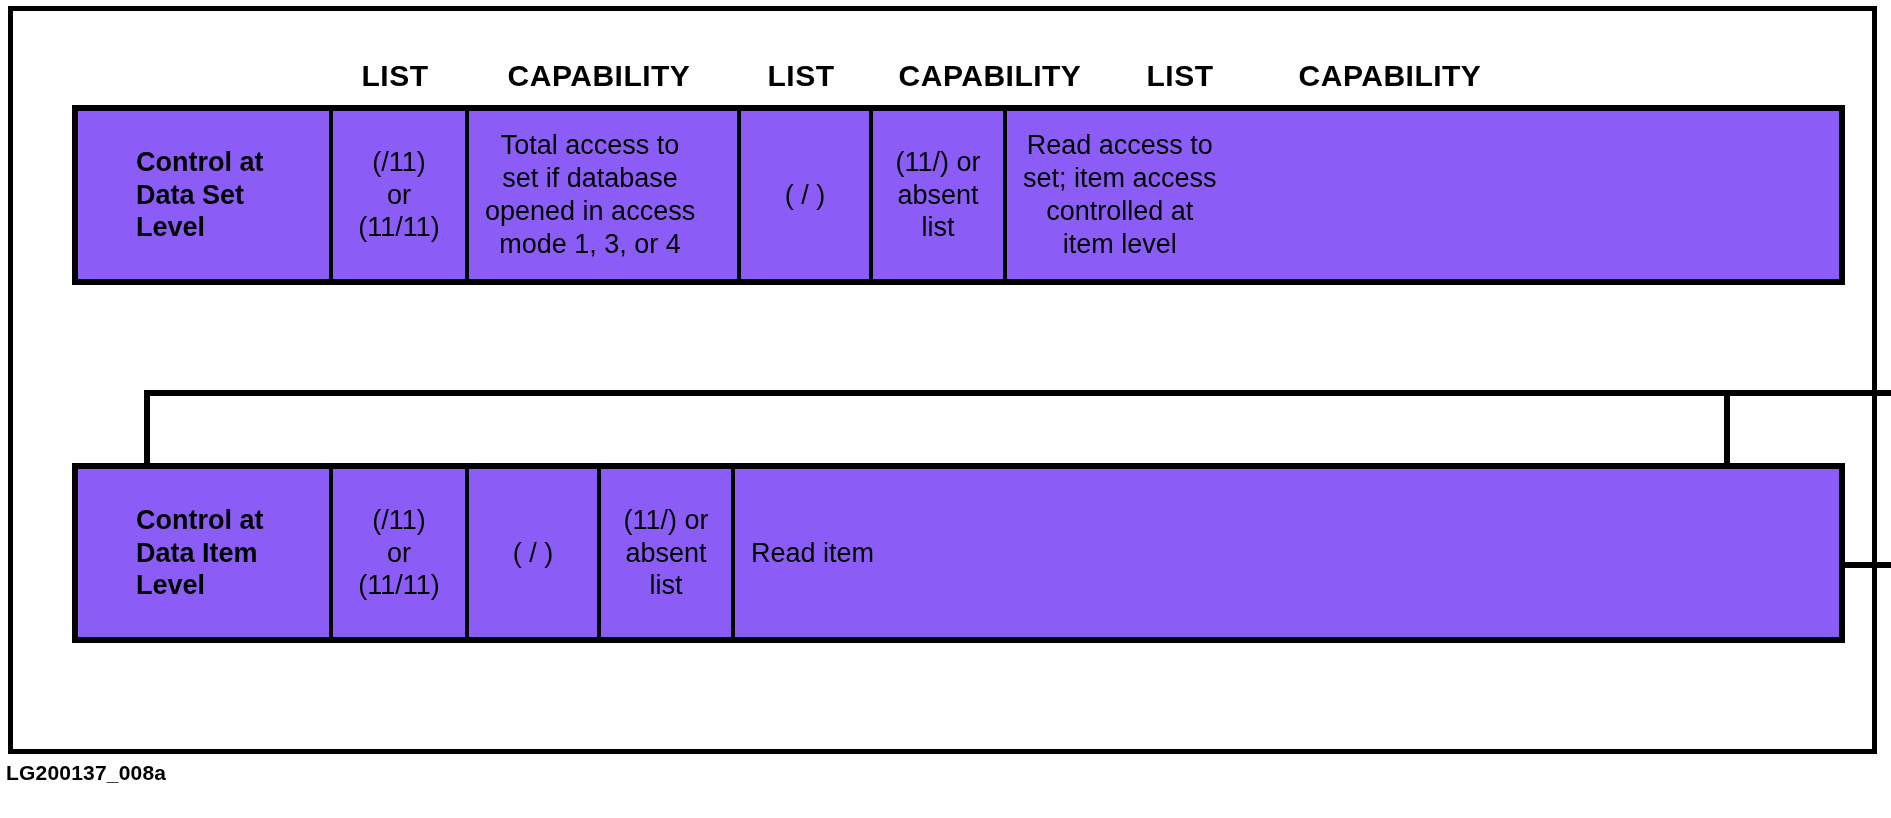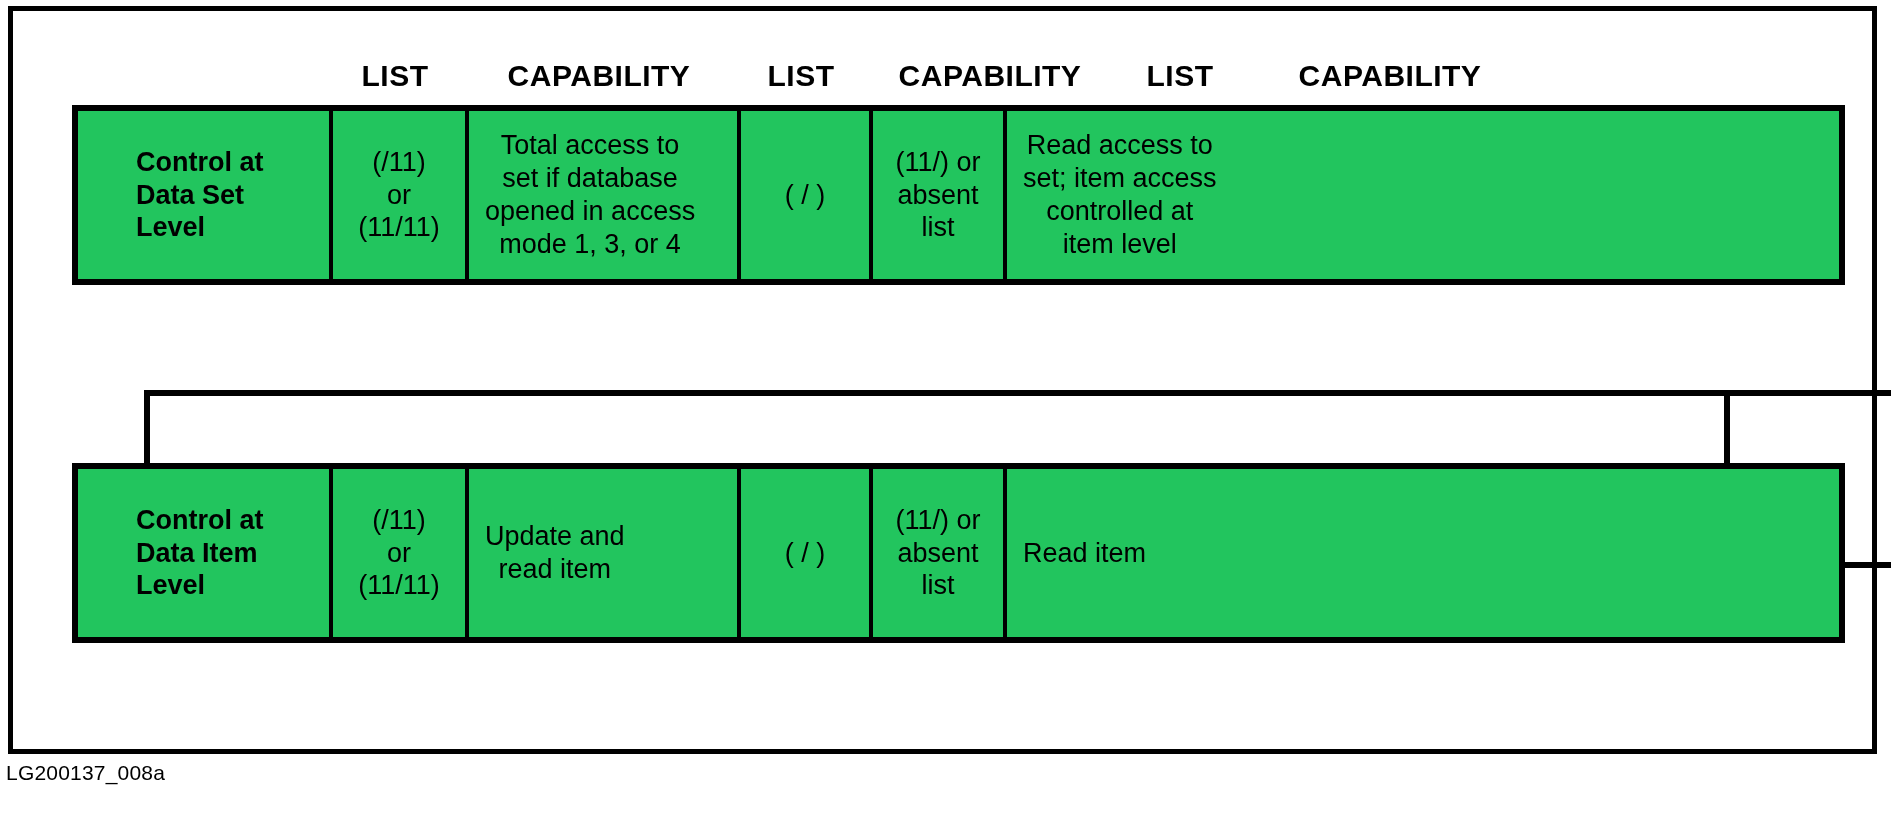--- a/index.html
+++ b/index.html
@@ -56,21 +56,21 @@
     left: 72px;
     top: 105px;
     width: 1773px;
     height: 468px;
   }
 
   .matrix-row {
     display: flex;
     box-sizing: border-box;
     border: 6px solid #000;
-    background: #22c55e;
+    background: #8b5cf6;
     width: 100%;
   }
   #row-dataset { height: 180px; }
   #row-dataitem { height: 180px; }
 
   .cell {
     box-sizing: border-box;
     border-right: 4px solid #000;
     padding: 0 16px;
     display: flex;
@@ -112,21 +112,21 @@
     height: 178px;
   }
   #connector-band svg { display: block; }
 
   
   #figure-id {
     position: absolute;
     left: 6px;
     top: 762px;
     font-size: 21px;
-    font-weight: normal;
+    font-weight: bold;
     letter-spacing: 0.2px;
     line-height: 1;
   }
 
   .nowrap { white-space: pre-line; }
 </style>
 </head>
 <body>
 
 <div id="figure-frame"></div>
@@ -183,22 +183,20 @@
     </svg>
   </div>
 
   <div class="matrix-row" id="row-dataitem" style="position:absolute; top:358px; left:0;">
     <div class="cell label c-label nowrap">Control at
 Data  Item
 Level</div>
     <div class="cell center c-list nowrap">(/11)
 or
 (11/11)</div>
-    <div class="cell left c-cap1 nowrap">Update and
-read item</div>
     <div class="cell center c-list2 nowrap">( / )</div>
     <div class="cell center c-list3 nowrap">(11/) or
 absent
 list</div>
     <div class="cell left c-cap3 nowrap">Read item</div>
   </div>
 
 </div>
 
 <div id="figure-id">LG200137_008a</div>

